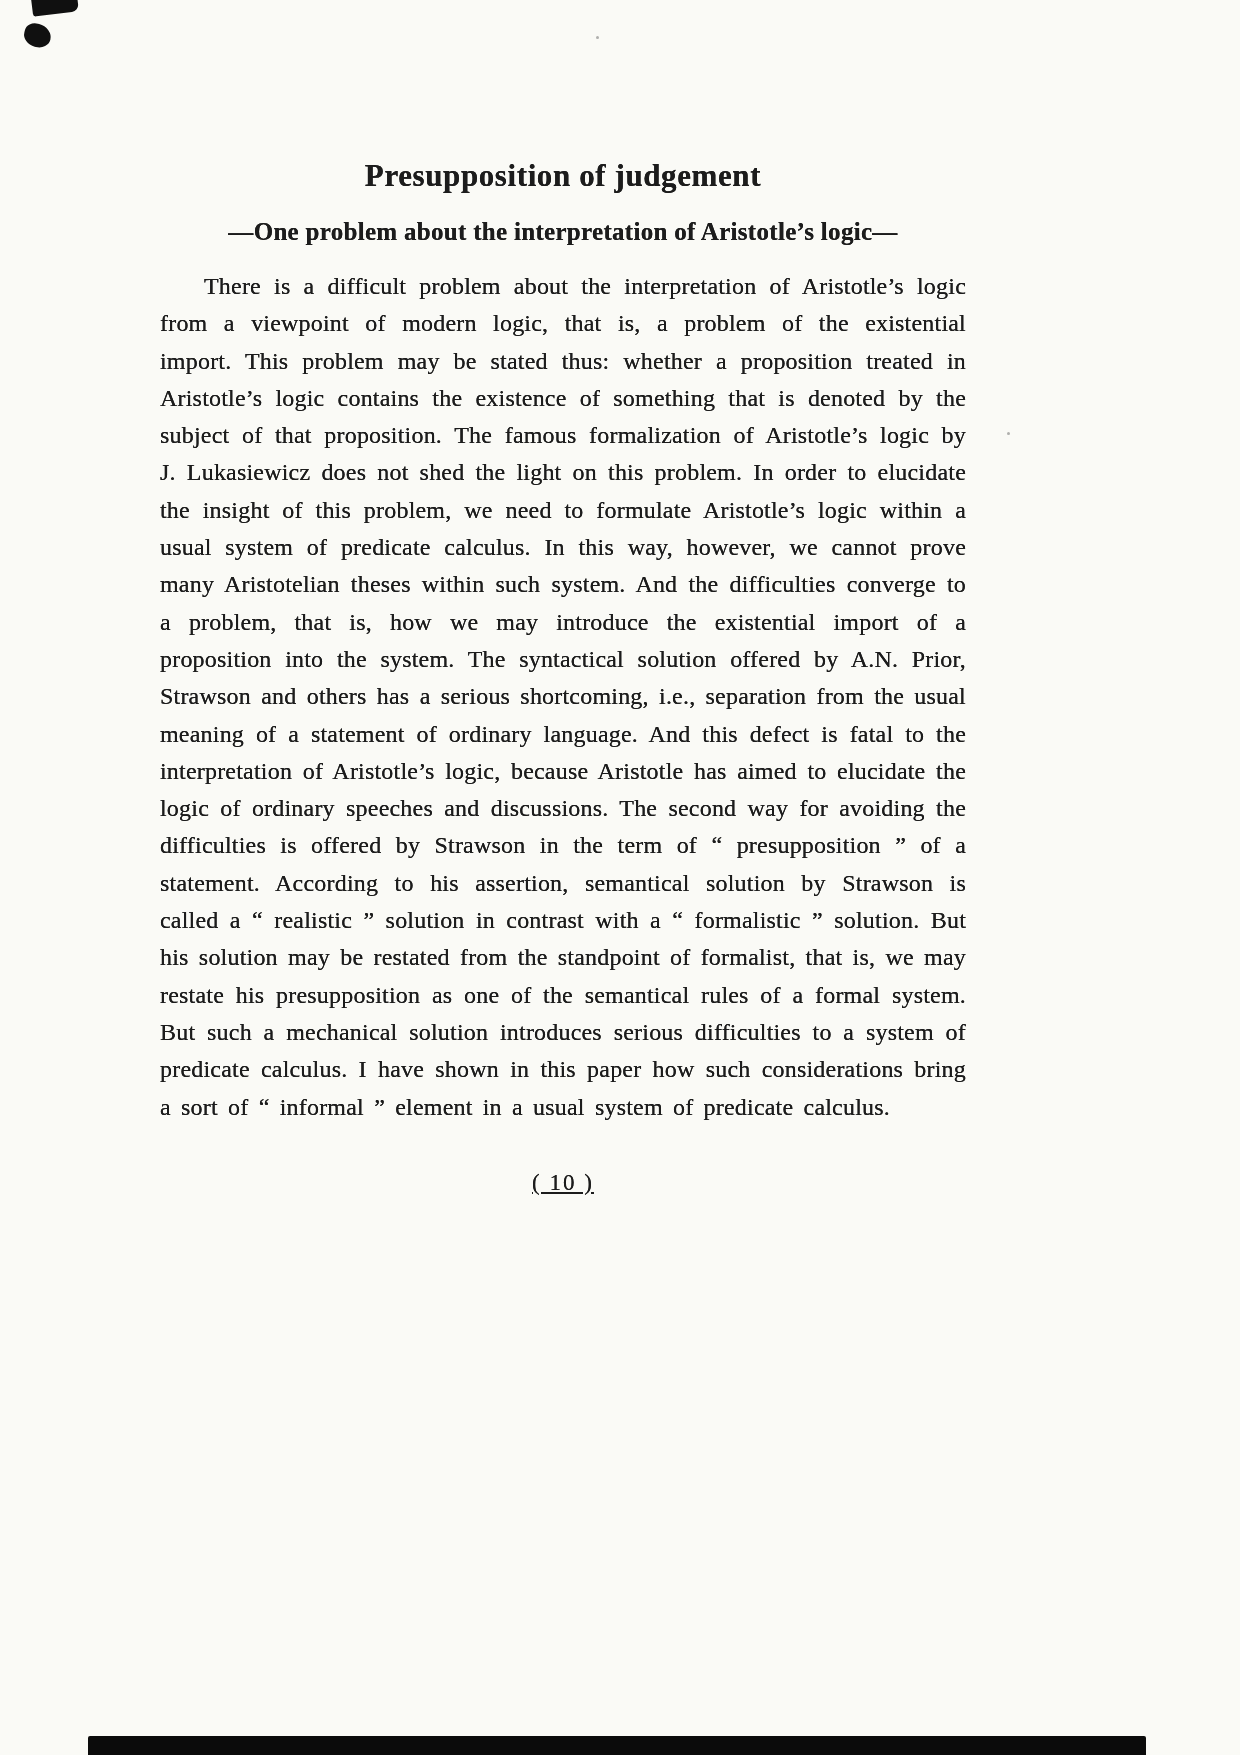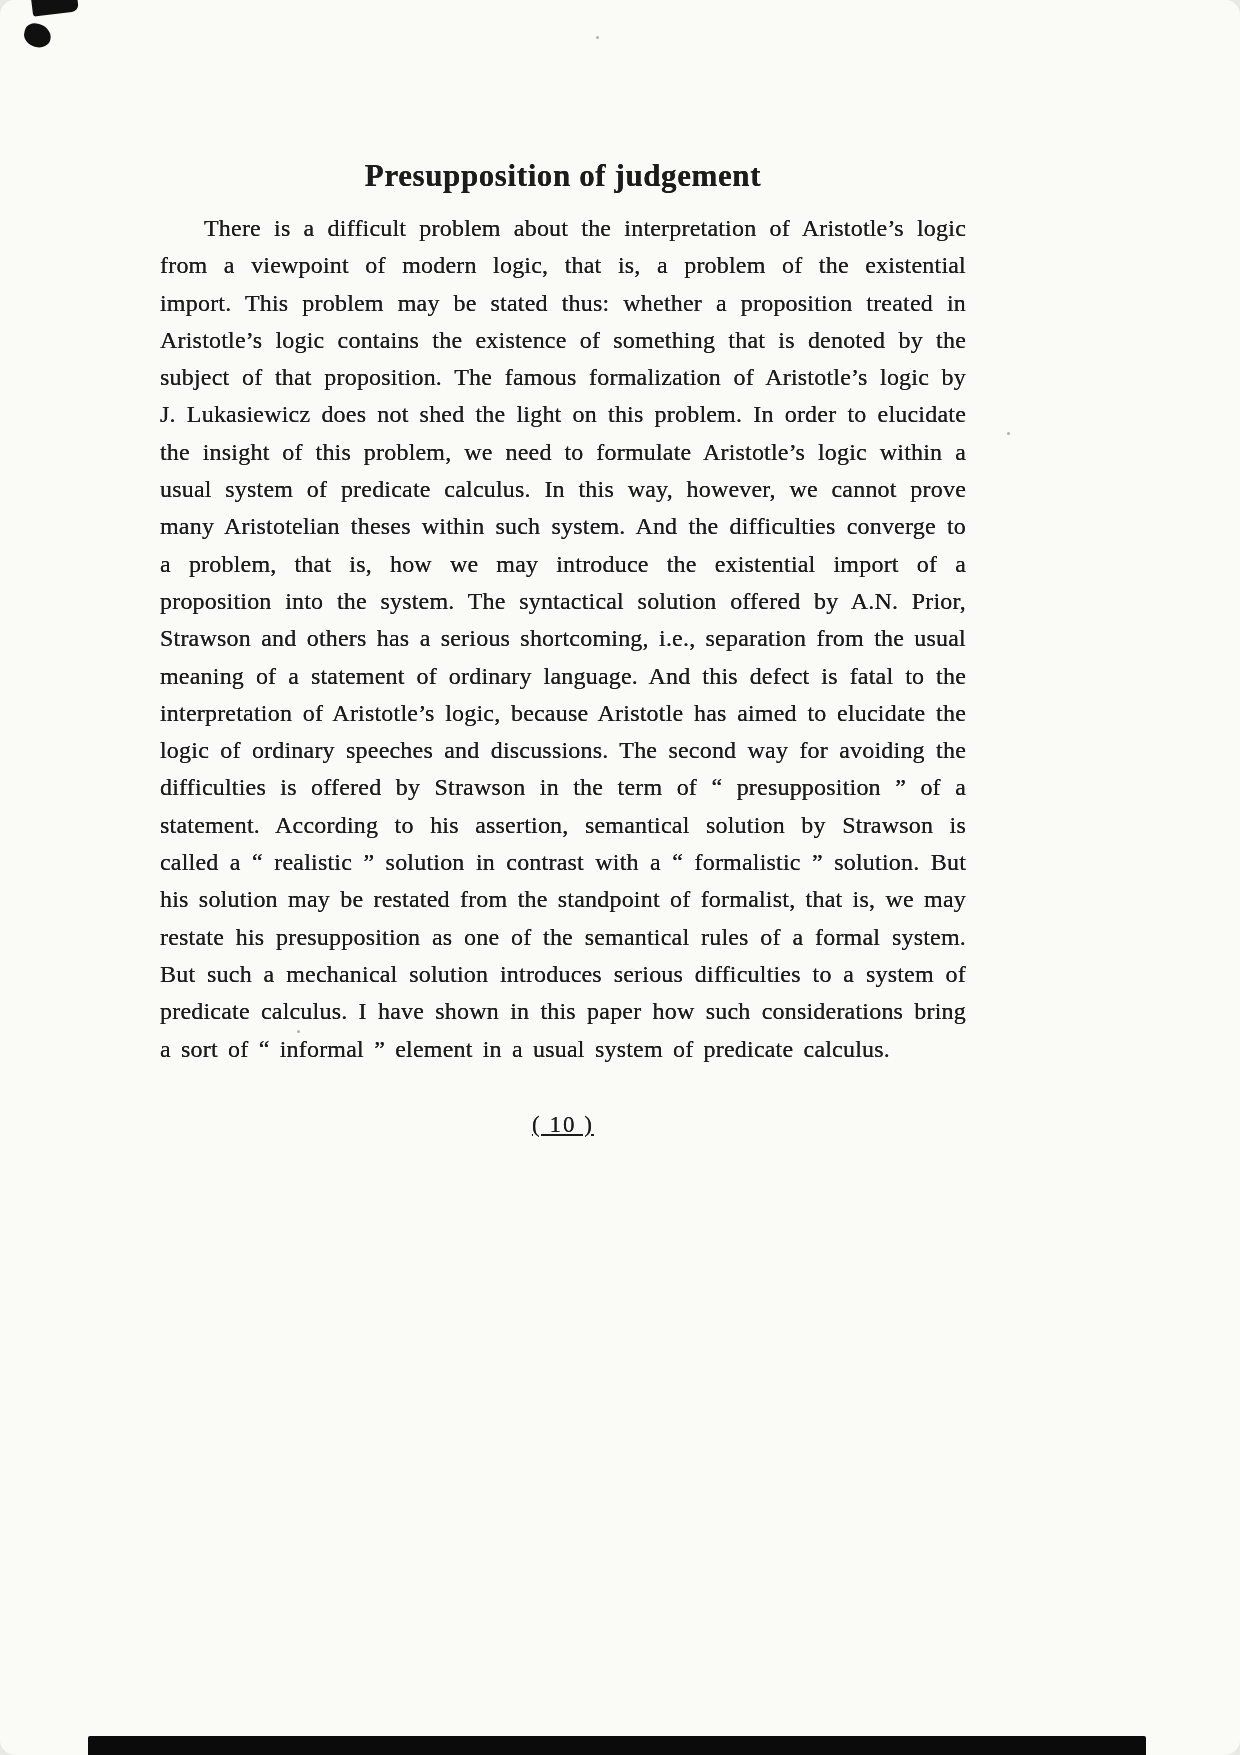--- a/index.html
+++ b/index.html
@@ -12,21 +12,20 @@
     font-family:"Liberation Serif","DejaVu Serif",serif;
     color:var(--ink);
   }
   .page{
     position:relative;
     width:1240px;
     height:1755px;
     margin:0 auto;
     background:var(--paper);
     overflow:hidden;
-    border-radius:15px;
   }
   .content{
     position:absolute;
     left:160px;
     top:0;
     width:806px;
   }
   .title{
     margin-top:158px;
     font-size:31px;
@@ -45,21 +44,21 @@
   }
   .author{
     margin-top:26px;
     font-size:26px;
     font-style:italic;
     text-align:right;
     padding-right:56px;
     text-shadow:0 0 0.3px currentColor;
   }
   .body-text{
-    margin-top:16px;
+    margin-top:22px;
     font-size:24px;
     line-height:37.3px;
     text-align:justify;
     text-indent:44px;
     word-spacing:4px;
     letter-spacing:0.2px;
     text-shadow:0 0 0.35px currentColor;
   }
   .page-number{
     margin-top:44px;
@@ -112,20 +111,21 @@
 
   <div class="artifact artifact-1"></div>
   <div class="artifact artifact-2"></div>
   <div class="speck speck-1"></div>
   <div class="speck speck-2"></div>
   <div class="speck speck-3"></div>
 
   <div class="content">
     <h1 class="title">Presupposition of judgement</h1>
 
+    <h2 class="subtitle">—One problem about the interpretation of Aristotle’s logic—</h2>
 
 
     <p class="body-text">There is a difficult problem about the interpretation of Aristotle’s logic from a viewpoint of modern logic, that is, a problem of the existential import. This problem may be stated thus: whether a proposition treated in Aristotle’s logic contains the existence of something that is denoted by the subject of that proposition. The famous formalization of Aristotle’s logic by J. Lukasiewicz does not shed the light on this problem. In order to elucidate the insight of this problem, we need to formulate Aristotle’s logic within a usual system of predicate calculus. In this way, however, we cannot prove many Aristotelian theses within such system. And the difficulties converge to a problem, that is, how we may introduce the existential import of a proposition into the system. The syntactical solution offered by A.N. Prior, Strawson and others has a serious shortcoming, i.e., separation from the usual meaning of a statement of ordinary language. And this defect is fatal to the interpretation of Aristotle’s logic, because Aristotle has aimed to elucidate the logic of ordinary speeches and discussions. The second way for avoiding the difficulties is offered by Strawson in the term of “ presupposition ” of a statement. According to his assertion, semantical solution by Strawson is called a “ realistic ” solution in contrast with a “ formalistic ” solution. But his solution may be restated from the standpoint of formalist, that is, we may restate his presupposition as one of the semantical rules of a formal system. But such a mechanical solution introduces serious difficulties to a system of predicate calculus. I have shown in this paper how such considerations bring a sort of “ informal ” element in a usual system of predicate calculus.</p>
 
     <div class="page-number">( 10 )</div>
   </div>
 
   <div class="bottom-bar"></div>
 </div>
 

